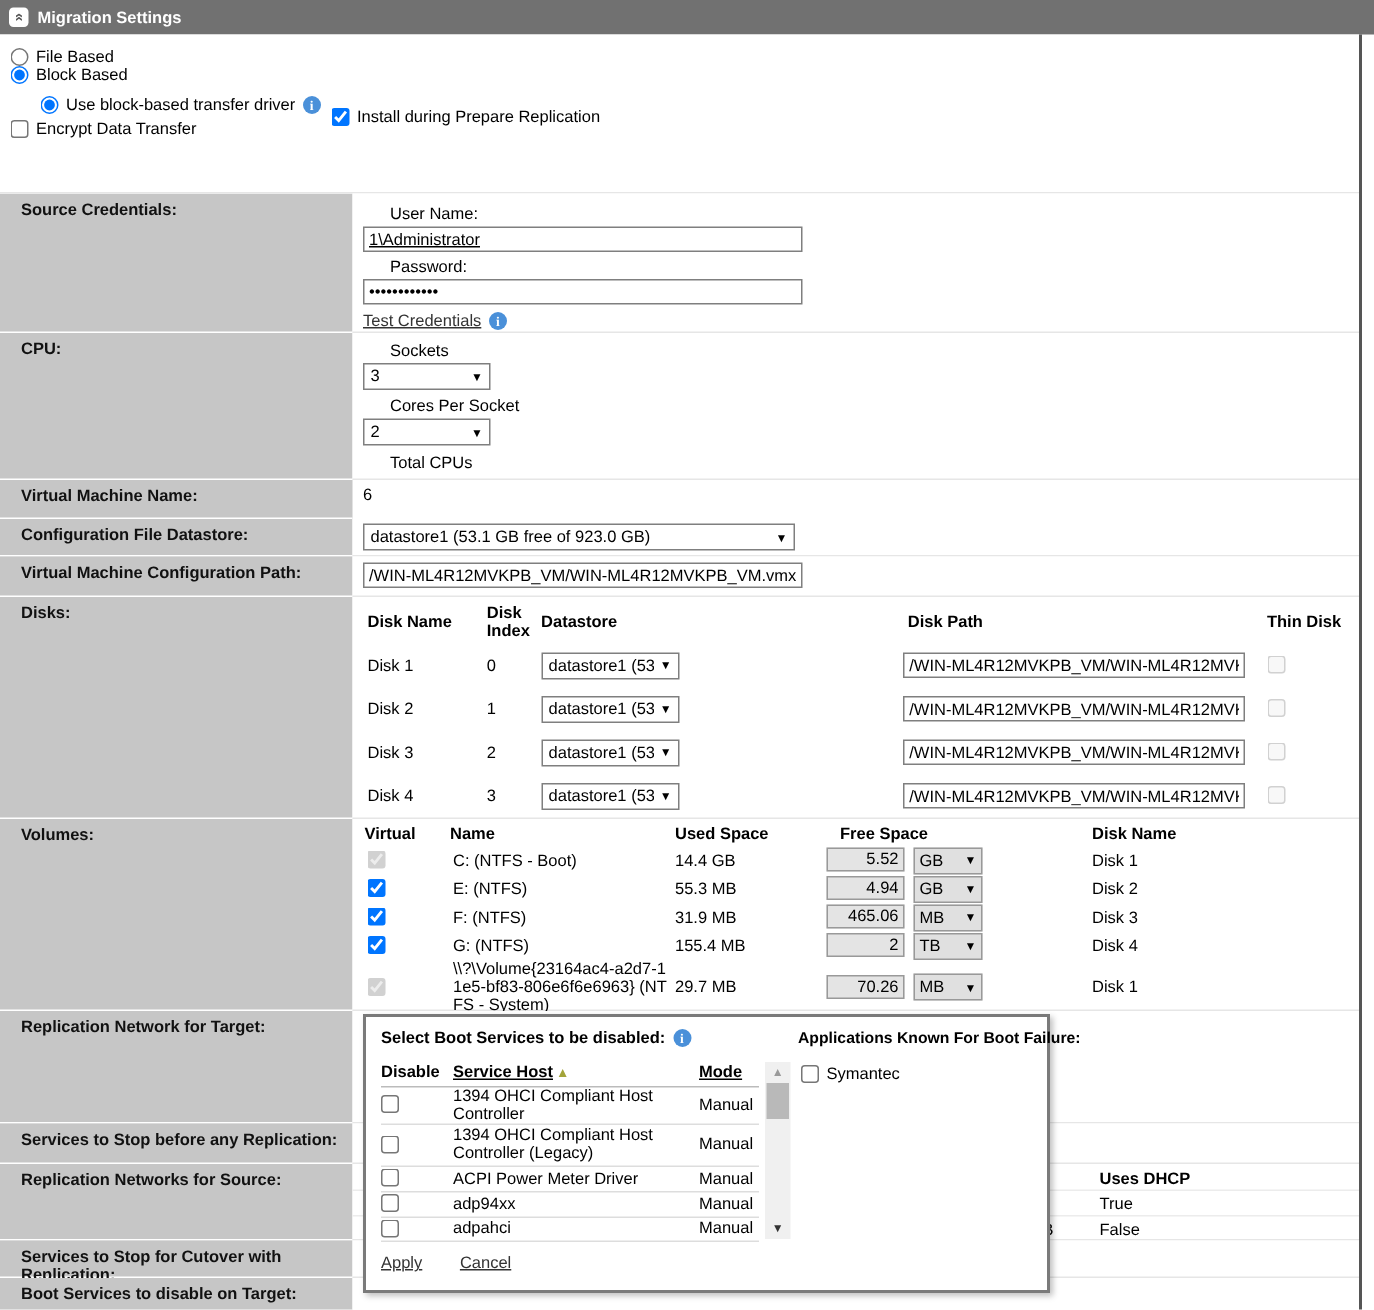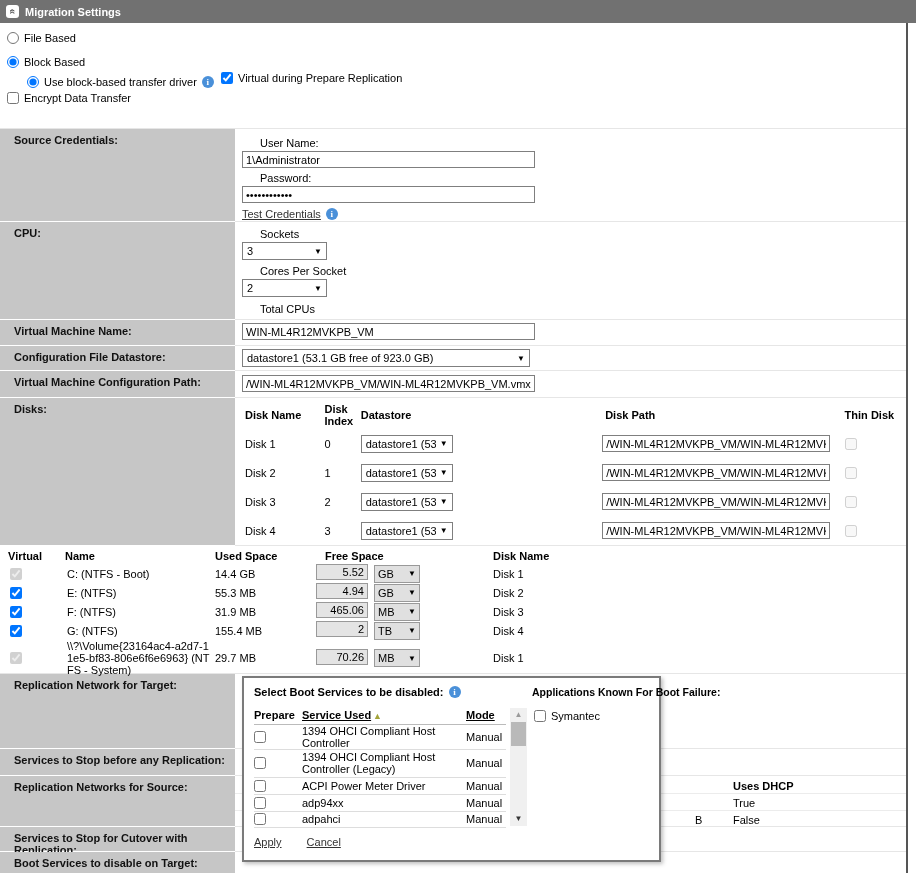--- a/index.html
+++ b/index.html
@@ -78,21 +78,21 @@
     display:inline-flex; align-items:center; justify-content:space-between;
     padding:0 3px; margin-left:6px; vertical-align:middle;
   }
   .wrapname { word-break:break-all; line-height:12px; }
   
   .sepline { position:absolute; left:0; right:0; height:1px; background:#ececec; }
   .netcell { position:absolute; left:498px; }
   .net-hdr { font-weight:bold; }
   
   .popup {
-    position:absolute; left:242px; top:676px; width:419px; height:186px;
+    position:absolute; left:242px; top:676px; width:458px; height:186px;
     background:#fff; border:2px solid #7a7a7a; z-index:10;
     box-shadow:2px 2px 4px rgba(0,0,0,0.25);
     text-decoration:underline;
   }
   .popup-title { position:absolute; left:10px; top:8px; font-weight:bold; display:flex; align-items:center; }
   .apps-title { position:absolute; left:288px; top:8px; font-weight:bold; font-size:10.5px; white-space:nowrap; }
   .apps-item { position:absolute; left:290px; top:32px; display:flex; align-items:center; }
   .svc-table { position:absolute; left:10px; top:28px; width:252px; }
   .svc-table th { height:18px; border-bottom:1px solid #bbb; padding-left:0; }
   .svc-table td { border-bottom:1px solid #ddd; padding-left:0; line-height:12px; }
@@ -125,45 +125,45 @@
 </div>
 
 <div class="main">
 
   <div class="section">
     <div class="sec-content h106">
       <div class="flexrow" style="margin-top:9px;">
         <input type="radio" name="tm" style="">
         <span>File Based</span>
       </div>
-      <div class="flexrow" style="margin-top:12px;">
+      <div class="flexrow" style="margin-top:0;">
         <input type="radio" name="tm" checked="" style="">
         <span>Block Based</span>
       </div>
       <div class="flexrow indent" style="margin-top:8px;">
         <input type="radio" name="bb" checked="" style="">
         <span>Use block-based transfer driver</span>
         <span class="info-icon">i</span>
       </div>
       <div class="install-cb">
         <input type="checkbox" checked="" style="">
-        <span>Virtual during Prepare Replication</span>
+        <span>Install during Prepare Replication</span>
       </div>
       <div class="flexrow" style="margin-top:4px;">
         <input type="checkbox" style="">
         <span>Encrypt Data Transfer</span>
       </div>
     </div>
   </div>
 
   <div class="section">
     <div class="sec-label h93">Source Credentials:</div>
     <div class="sec-content h93">
       <div class="fieldlabel" style="margin-top:8px;">User Name:</div>
-      <input class="text-input" type="text" style="margin-top: 2px;" value="1\Administrator">
+      <input class="text-input" type="text" style="margin-top: 2px; text-decoration: underline;" value="1\Administrator">
       <div class="fieldlabel" style="margin-top:4px;">Password:</div>
       <input class="text-input" type="text" style="margin-top: 2px;" value="••••••••••••">
       <div class="flexrow" style="margin-top:5px;">
         <span class="link">Test Credentials</span>
         <span class="info-icon">i</span>
       </div>
     </div>
   </div>
 
   <div class="section">
@@ -179,23 +179,20 @@
         <span class="txt">2</span>
         <span class="arrow-icon">▼</span>
       </div>
       <div class="fieldlabel">Total CPUs</div>
       <div style="margin-top:9px;">6</div>
     </div>
   </div>
 
   <div class="section">
     <div class="sec-label h26">Virtual Machine Name:</div>
-    <div class="sec-content h26">
-      <input class="text-input" type="text" style="margin-top: 3px;" value="WIN-ML4R12MVKPB_VM">
-    </div>
   </div>
 
   <div class="section">
     <div class="sec-label h25">Configuration File Datastore:</div>
     <div class="sec-content h25">
       <div class="fake-select ds-select" style="margin-top:3px;">
         <span class="txt">datastore1 (53.1 GB free of 923.0 GB)</span>
         <span class="arrow-icon">▼</span>
       </div>
     </div>
@@ -267,20 +264,21 @@
           </td>
           <td style="padding-left:0;"><input class="text-input" style="width: 228px;" type="text" value="/WIN-ML4R12MVKPB_VM/WIN-ML4R12MVK"></td>
           <td><input type="checkbox" disabled="" style=""></td>
         </tr>
       </tbody>
         </table>
     </div>
   </div>
 
   <div class="section">
+    <div class="sec-label h128">Volumes:</div>
     <div class="sec-content h128">
       <table class="vol-table">
         <tbody>
             <tr>
           <th class="c1" style="padding-left:1px;">Virtual</th>
           <th class="c2" style="padding-left:1px;">Name</th>
           <th class="c3">Used Space</th>
           <th class="c4">Free Space</th>
           <th class="c5">Disk Name</th>
         </tr>
@@ -380,22 +378,22 @@
   </div>
   <div class="apps-title">Applications Known For Boot Failure:</div>
   <div class="apps-item">
     <input type="checkbox" style="">
     <span>Symantec</span>
   </div>
 
   <table class="svc-table">
     <tbody>
         <tr>
-      <th class="c1">Prepare</th>
-      <th class="c2"><span class="link-hdr">Service Used</span><span class="sort-icon">▲</span></th>
+      <th class="c1">Disable</th>
+      <th class="c2"><span class="link-hdr">Service Host</span><span class="sort-icon">▲</span></th>
       <th class="c3"><span class="link-hdr">Mode</span></th>
     </tr>
     <tr class="svc-r1">
       <td><input type="checkbox" style=""></td>
       <td>1394 OHCI Compliant Host Controller</td>
       <td>Manual</td>
     </tr>
     <tr class="svc-r2">
       <td><input type="checkbox" style=""></td>
       <td>1394 OHCI Compliant Host Controller (Legacy)</td>

